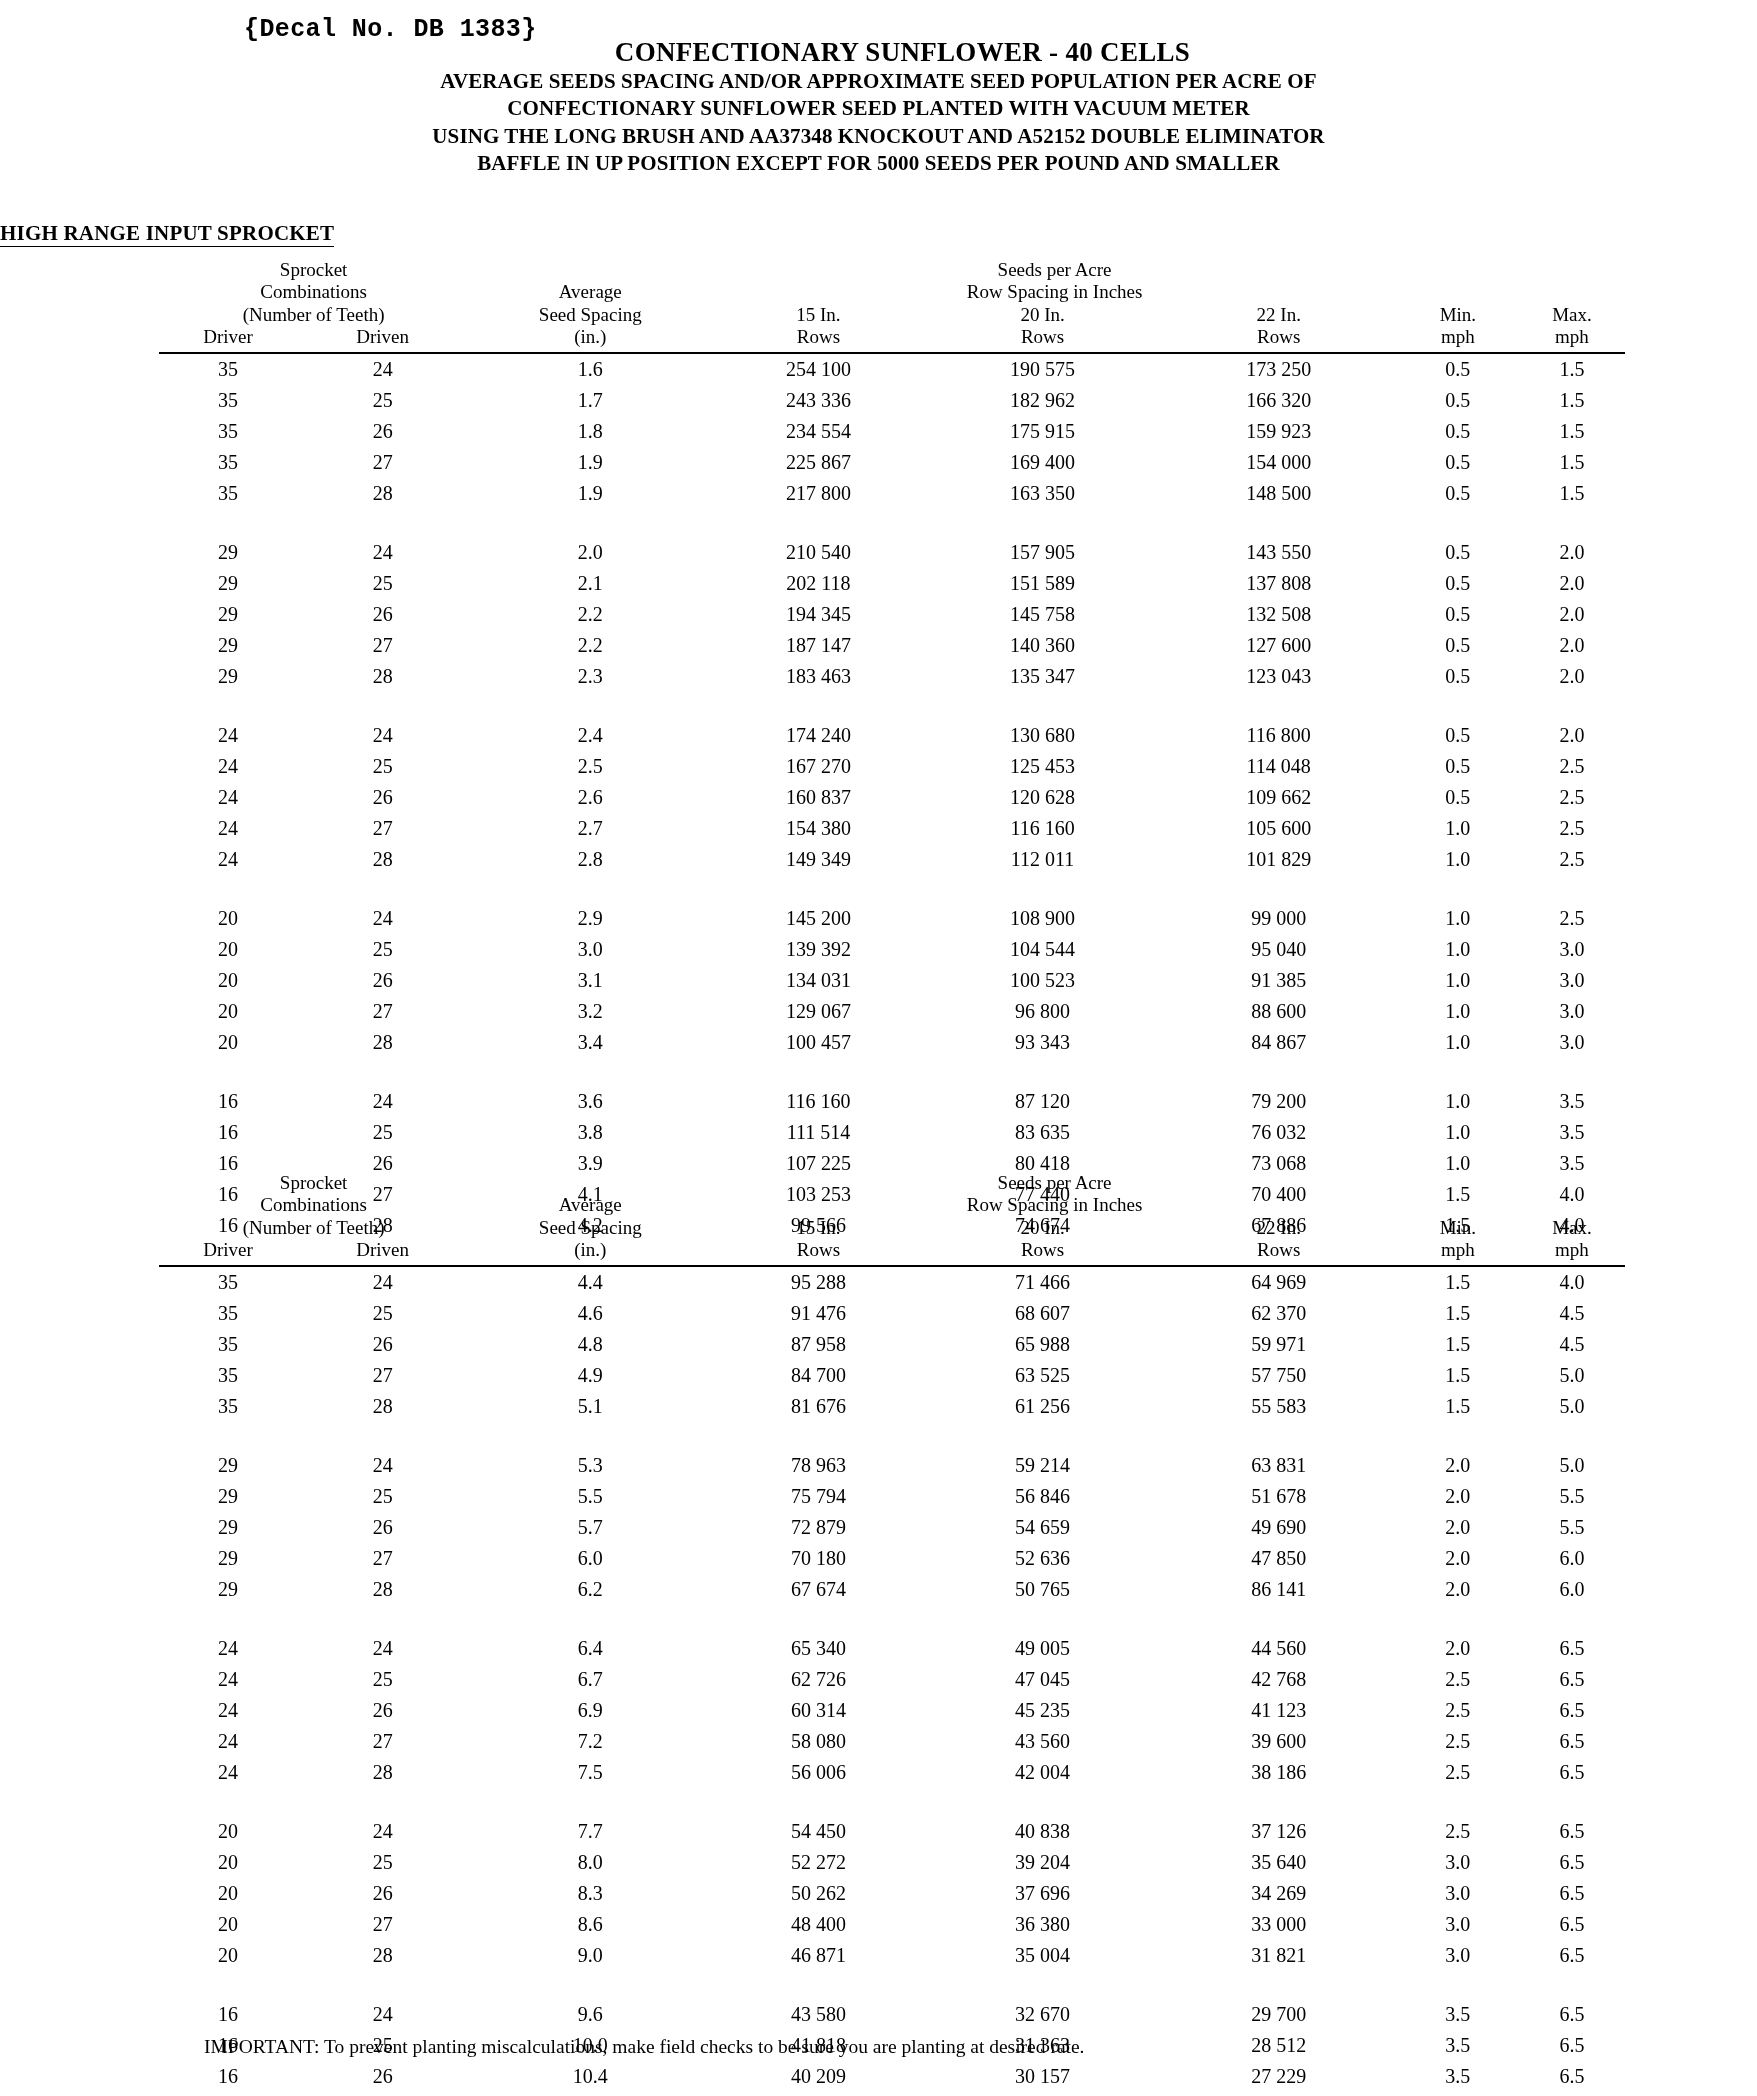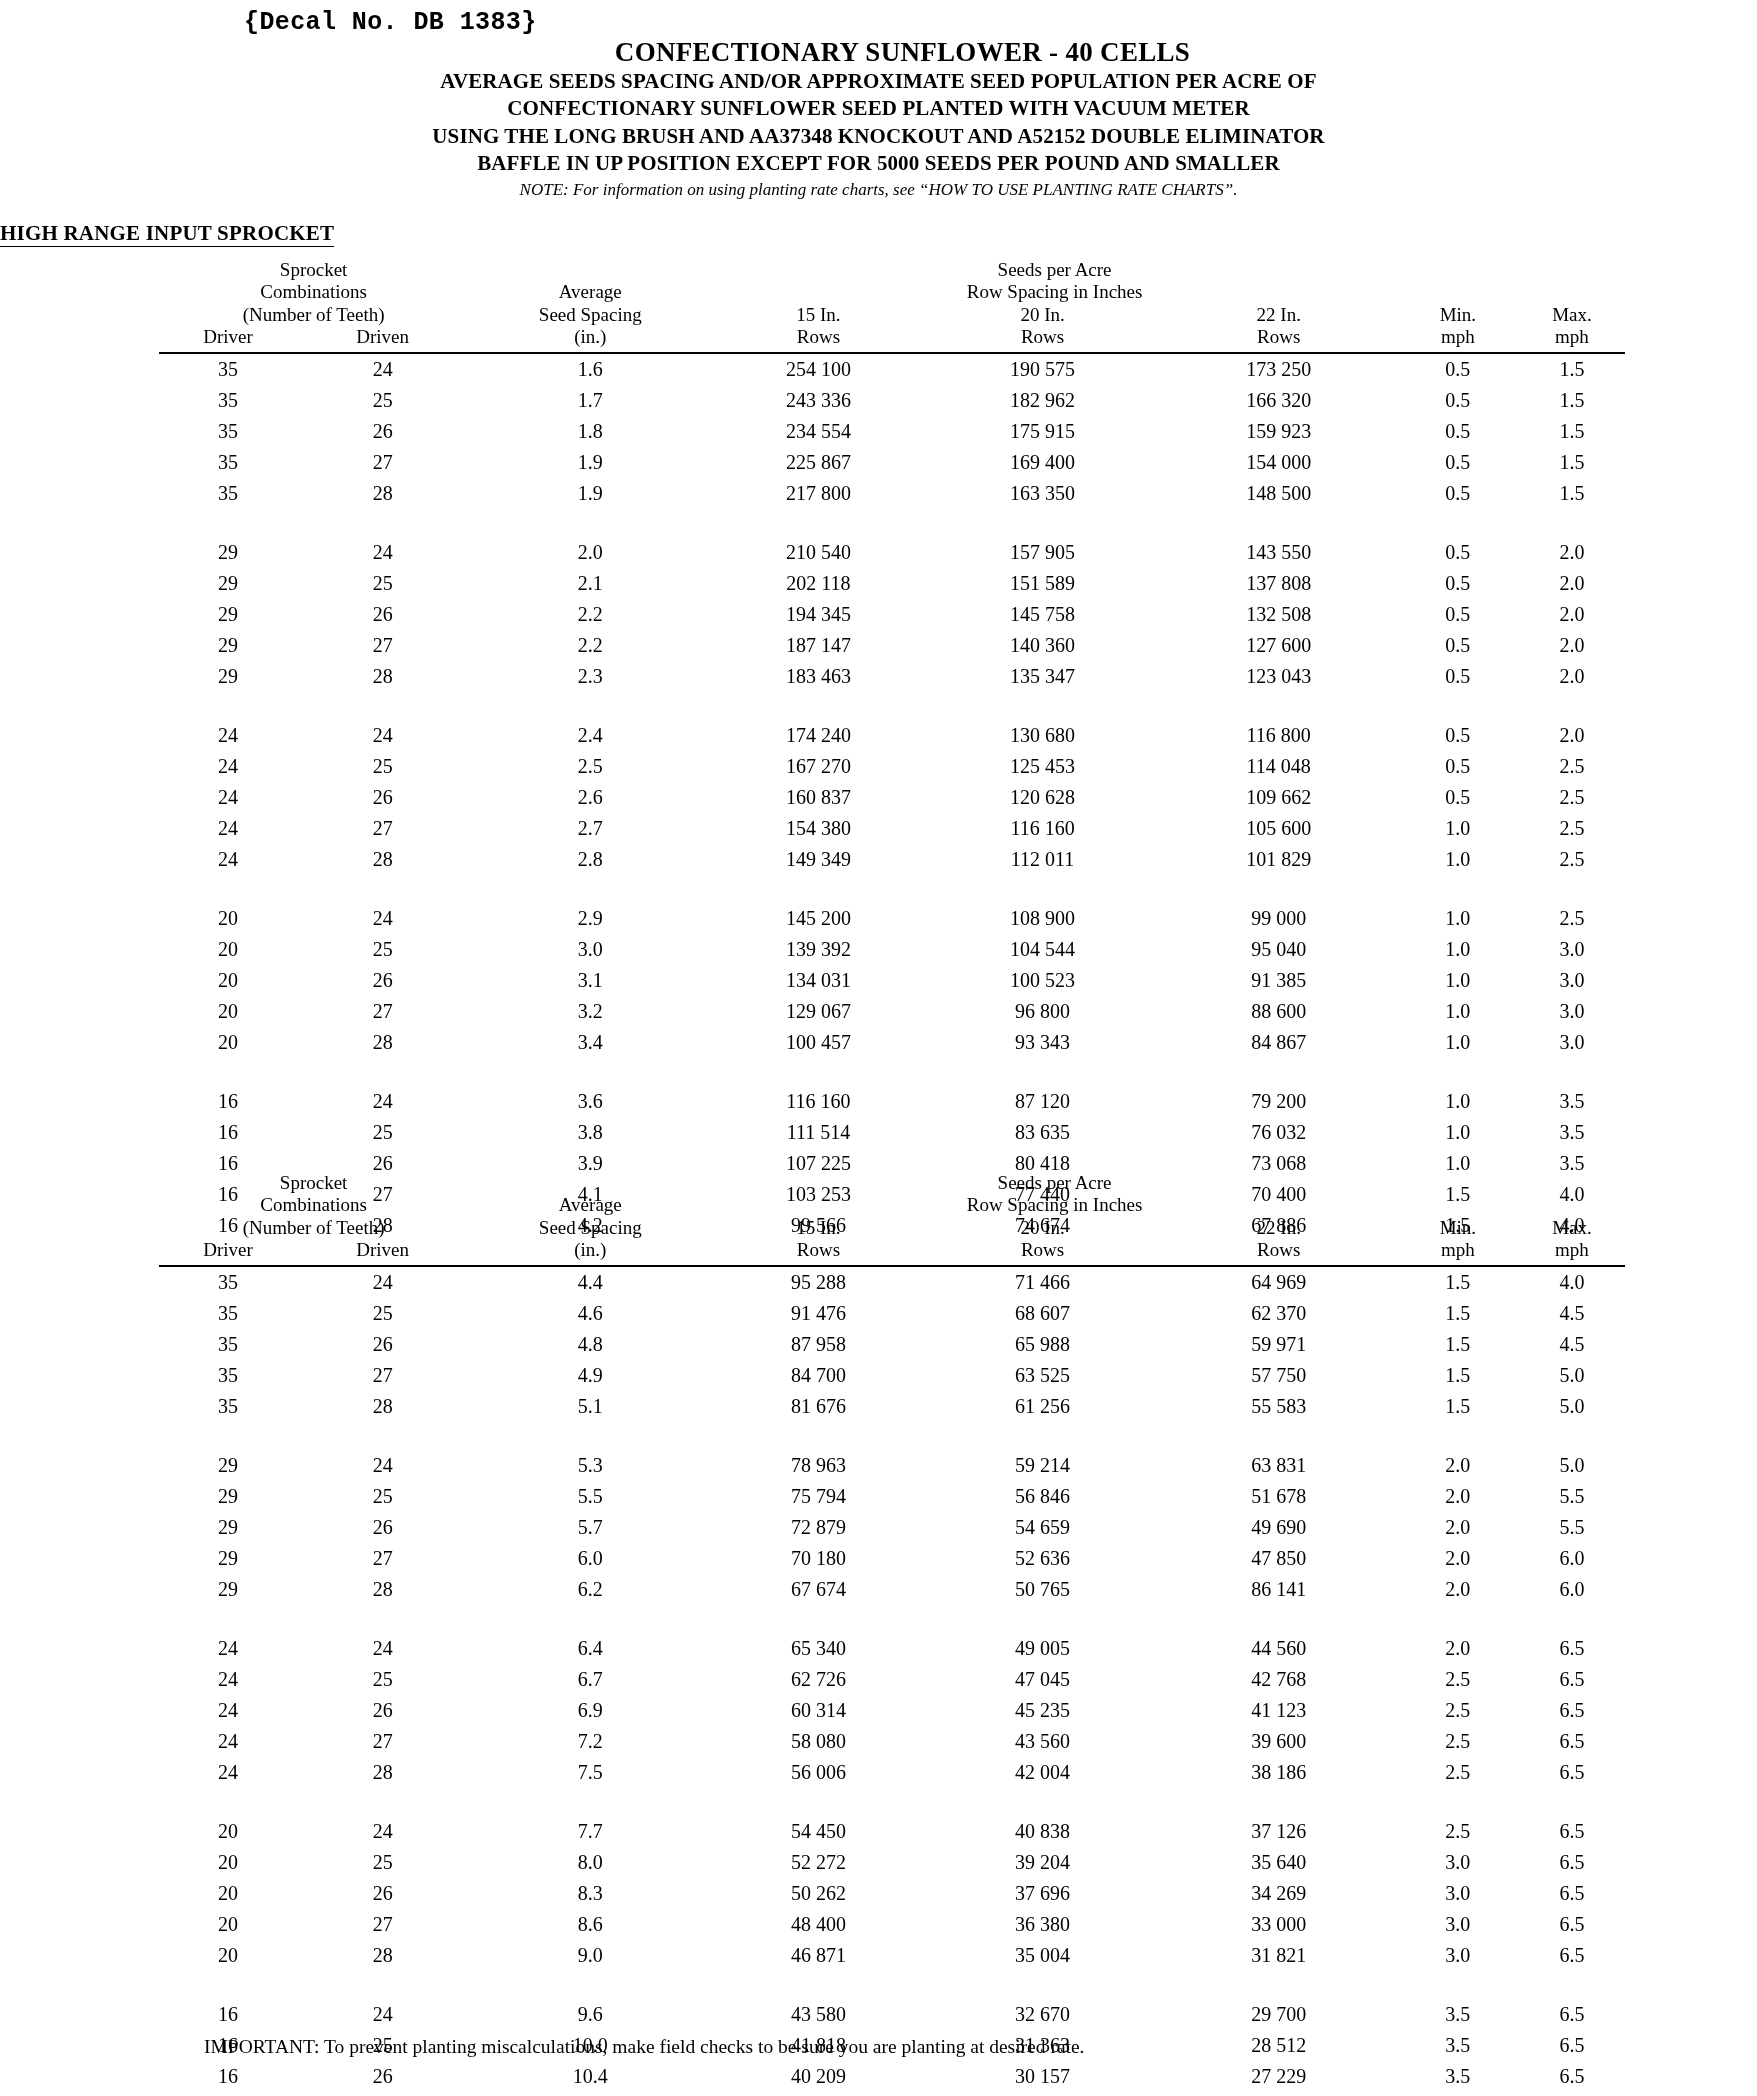--- a/index.html
+++ b/index.html
@@ -19,21 +19,21 @@
     position: relative;
     width: 1757px;
     height: 2097px;
     padding: 0;
   }
 
   
   .decal {
     position: absolute;
     left: 244px;
-    top: 8px;
+    top: 15px;
     font-family: "Liberation Mono", monospace;
     font-size: 25px;
     font-weight: bold;
     letter-spacing: 0.4px;
   }
   .title-block {
     position: absolute;
     left: 0;
     top: 37px;
     width: 1757px;
@@ -130,21 +130,20 @@
 <div class="page">
 
   <div class="decal">{Decal No. DB 1383}</div>
 
   <div class="title-block">
     <div class="main-title">CONFECTIONARY SUNFLOWER - 40 CELLS</div>
     <div class="subtitle">AVERAGE SEEDS SPACING AND/OR APPROXIMATE SEED POPULATION PER ACRE OF</div>
     <div class="subtitle">CONFECTIONARY SUNFLOWER SEED PLANTED WITH VACUUM METER</div>
     <div class="subtitle">USING THE LONG BRUSH AND AA37348 KNOCKOUT AND A52152 DOUBLE ELIMINATOR</div>
     <div class="subtitle">BAFFLE IN UP POSITION EXCEPT FOR 5000 SEEDS PER POUND AND SMALLER</div>
-    <div class="note">NOTE: For information on using planting rate charts, see “HOW TO USE PLANTING RATE CHARTS”.</div>
   </div>
 
   <div class="section-heading" style="top:221px;">
     <span>HIGH RANGE INPUT SPROCKET</span>
   </div>
 
   <div class="tbl-wrap" style="top:259px;">
     <table class="chart">
       <colgroup>
         <col class="col-driver">

